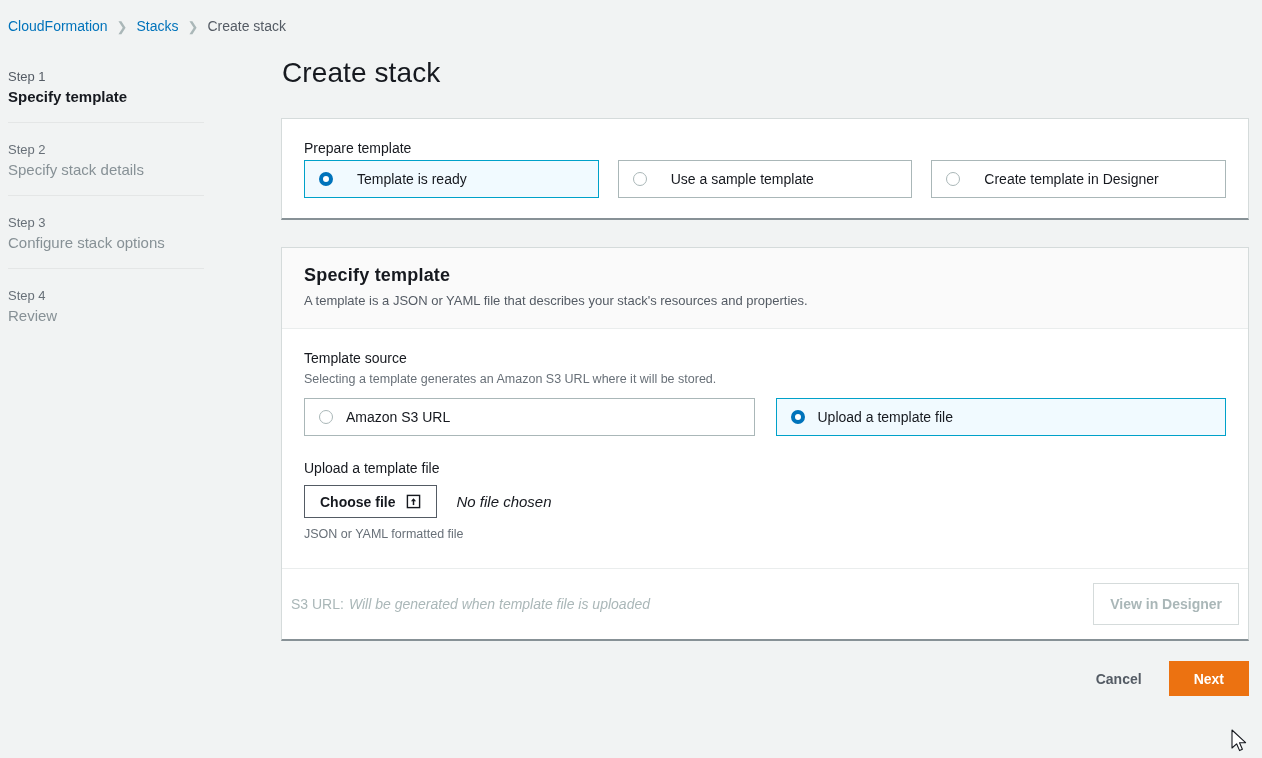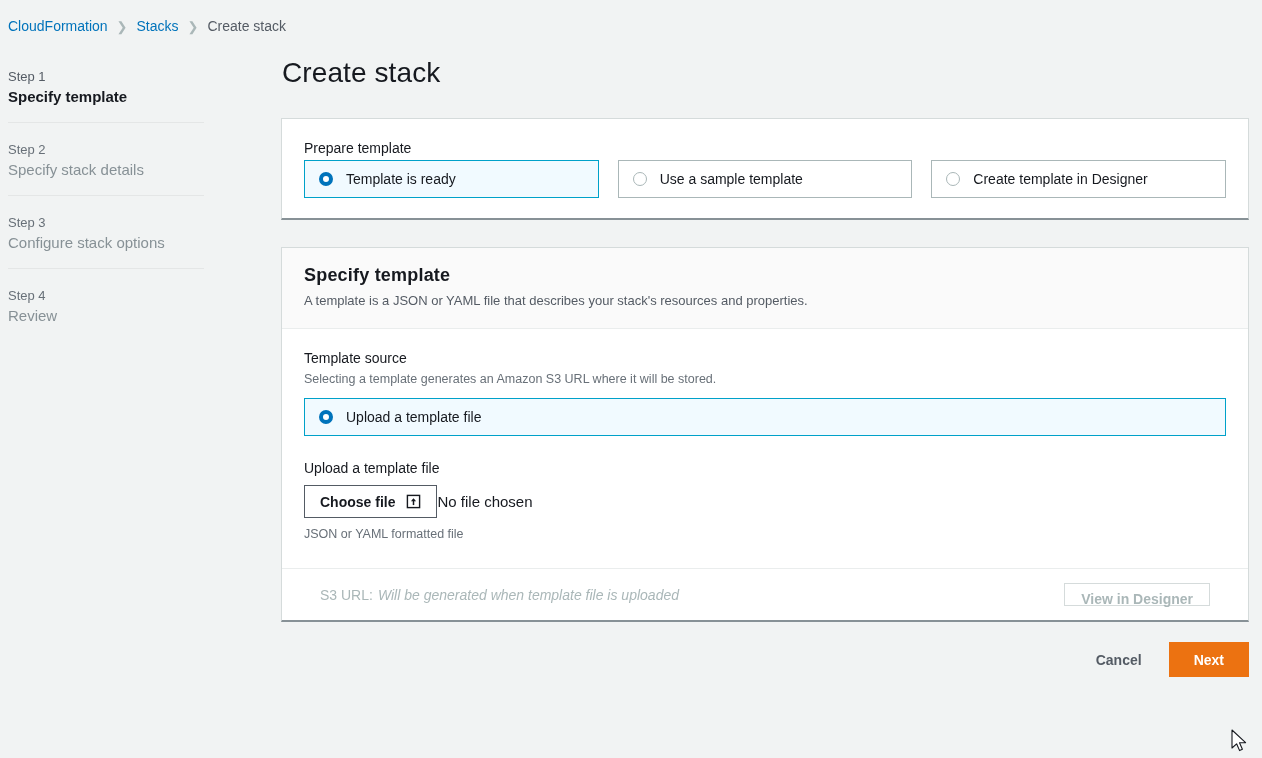--- a/index.html
+++ b/index.html
@@ -111,21 +111,21 @@
   }
   .field-desc {
     font-size: 12.5px;
     color: #687078;
     line-height: 18px;
     margin-bottom: 10px;
   }
 
   
   .tile-row { display: flex; }
-  .tile-row.three > .tile { flex: 1 1 0; }
+  .tile-row.three > .tile { flex: 1 1 0; gap: 11px; }
   .tile-row.three > .tile + .tile { margin-left: 19px; }
   .tile-row.two > .tile { flex: 1 1 0; }
   .tile-row.two > .tile + .tile { margin-left: 21px; }
 
   .tile {
     display: flex;
     align-items: center;
     height: 38px;
     padding: 0 14px;
     border: 1px solid #aab7b8;
@@ -182,49 +182,51 @@
     font-weight: bold;
     cursor: pointer;
     line-height: 1;
   }
   .upload-icon {
     margin-left: 11px;
     display: inline-flex;
     width: 15px; height: 15px;
   }
   .no-file {
+    margin-left: 19px;
     font-size: 15px;
+    font-style: italic;
     color: #16191f;
   }
   .upload-hint {
     margin-top: 7px;
     font-size: 12.5px;
     color: #687078;
     line-height: 18px;
   }
 
   
   .s3-footer {
     margin: 25px -22px -20px -22px;
     border-top: 1px solid #eaeded;
-    padding: 14px 38px;
+    padding: 14px 9px;
     display: flex;
     align-items: center;
     justify-content: space-between;
   }
   .s3-url {
     font-size: 14px;
     color: #aab7b8;
   }
   .s3-url .s3-url-value {
     font-style: italic;
     margin-left: 5px;
   }
   .designer-btn {
-    height: 23px;
+    height: 42px;
     padding: 0 16px;
     border: 1px solid #d5dbdb;
     background: #ffffff;
     color: #aab7b8;
     font-size: 14px;
     font-weight: bold;
     cursor: default;
     line-height: 31px;
   }
 
@@ -339,20 +341,24 @@
       <h2>Specify template</h2>
       <p class="card-desc">A template is a JSON or YAML file that describes your stack's resources and properties.</p>
     </div>
     <div class="card-body">
 
       <div class="field-label">Template source</div>
       <div class="field-desc">Selecting a template generates an Amazon S3 URL where it will be stored.</div>
 
       <div class="tile-row two">
 
+        <div class="tile">
+          <span class="radio"></span>
+          <span class="tile-label">Amazon S3 URL</span>
+        </div>
 
         <div class="tile selected">
           <span class="radio"></span>
           <span class="tile-label">Upload a template file</span>
         </div>
 
       </div>
 
       <div class="upload-block">
         <div class="field-label">Upload a template file</div>

